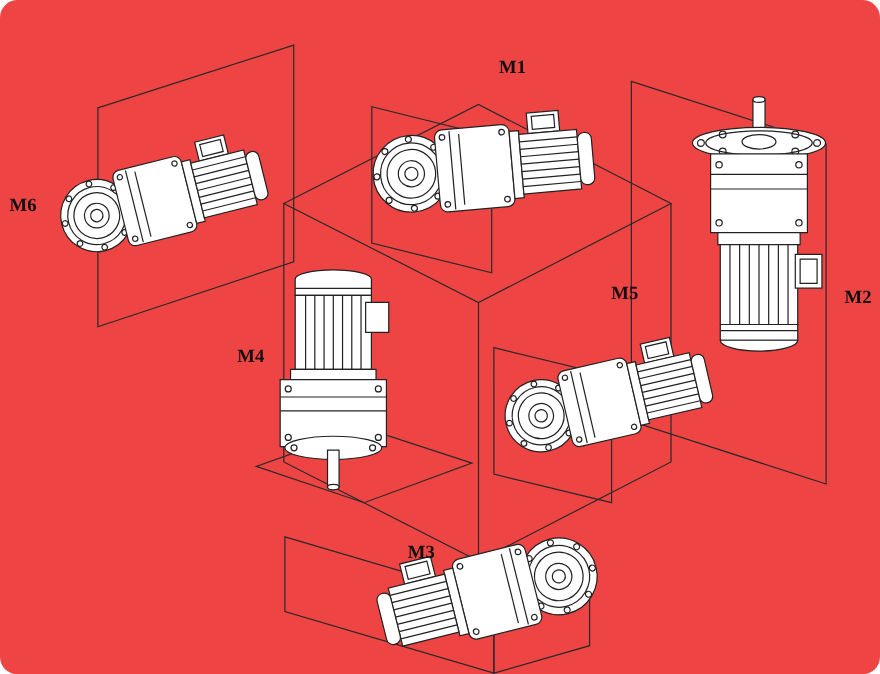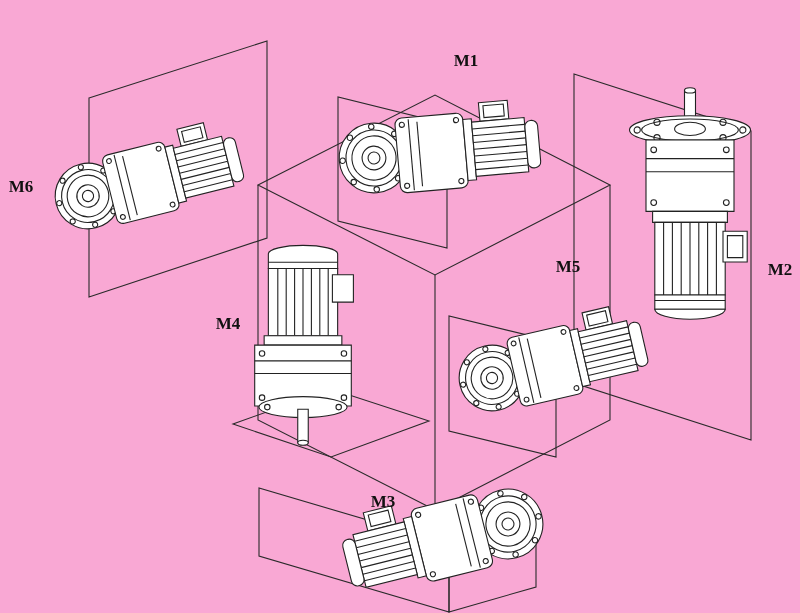--- a/index.html
+++ b/index.html
@@ -1,21 +1,22 @@
 <!DOCTYPE html>
 <html><head>
 <meta charset="utf-8">
 <style>
   html,body{margin:0;padding:0;background:#ffffff;}
   .canvas{
     position:relative;
     width:800px;height:613px;
-    background:#f9a8d4;
+    background:#ef4444;
     overflow:hidden;
     font-family:"Liberation Serif", serif;
+    border-radius:16px;
   }
   svg{display:block;}
   .ln{stroke:#222222;stroke-width:1.1;fill:none;vector-effect:non-scaling-stroke;}
   .wh{stroke:#222222;stroke-width:1.1;fill:#ffffff;vector-effect:non-scaling-stroke;}
   .panel{stroke:#2a2a2a;stroke-width:1.1;fill:none;}
   .cubeln{stroke:#2a2a2a;stroke-width:1.1;fill:none;}
   text.poslabel{
     font-family:"Liberation Serif", serif;
     font-weight:700;
     font-size:17px;

